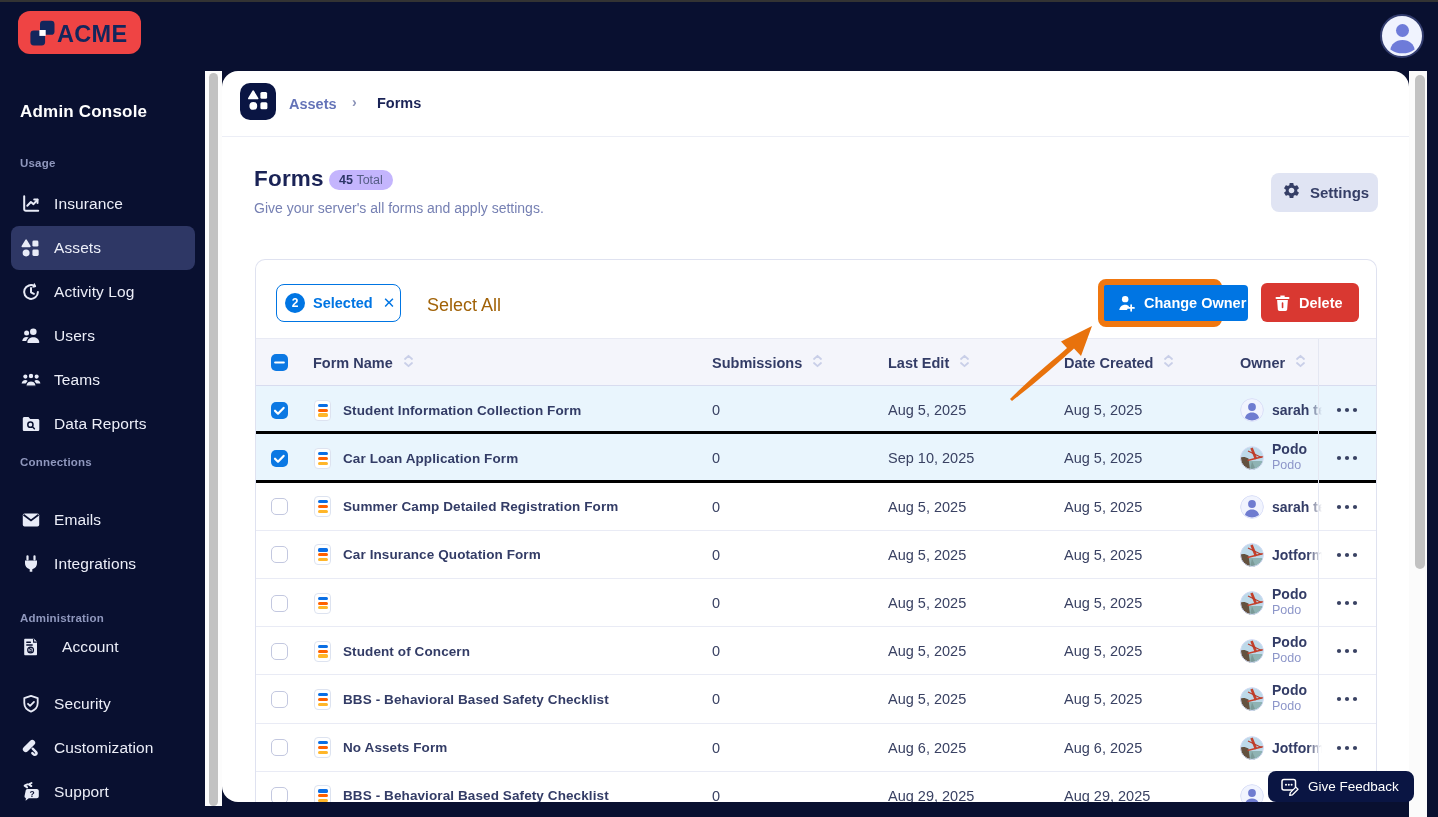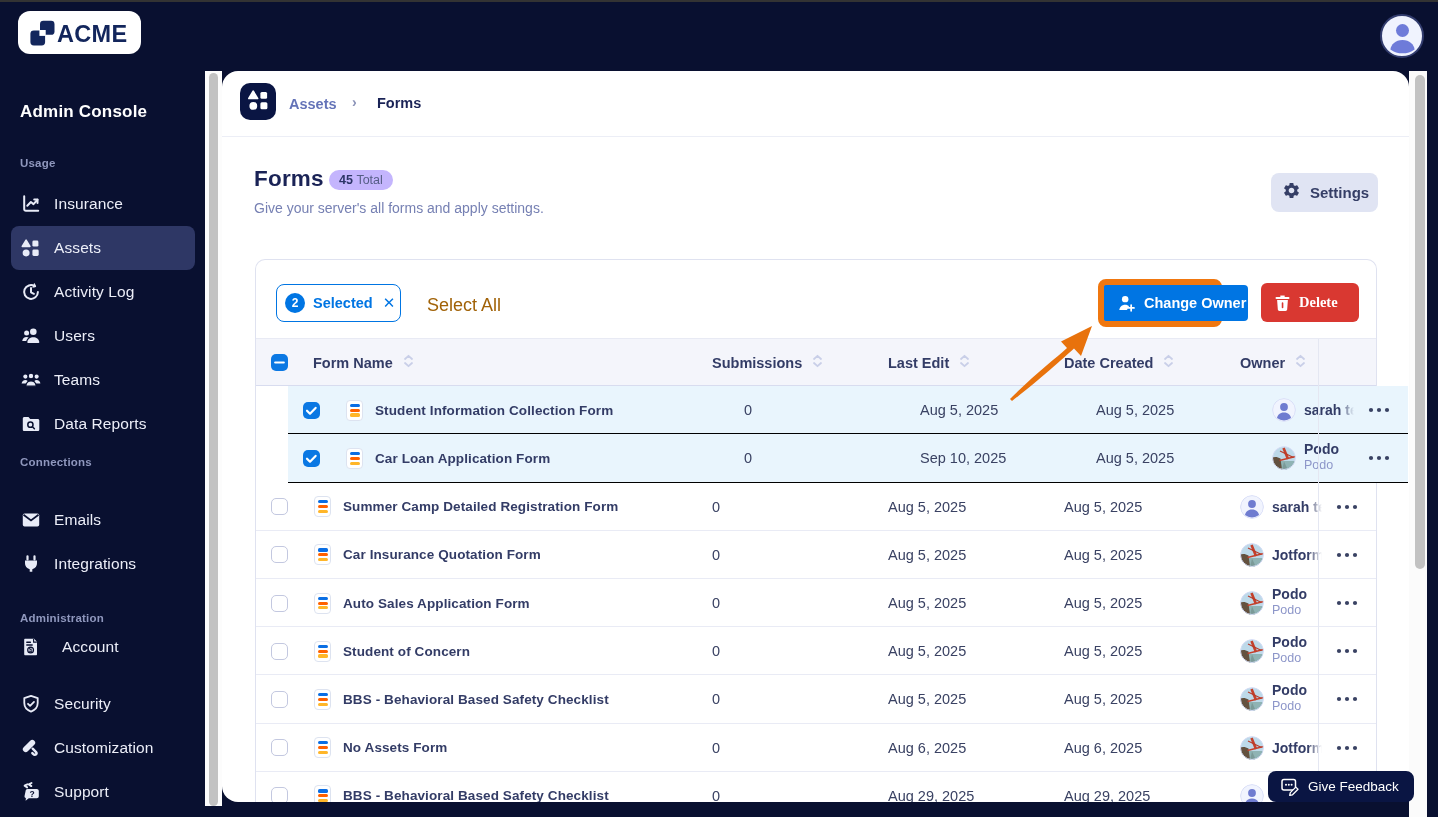--- a/index.html
+++ b/index.html
@@ -1,20 +1,20 @@
 <!DOCTYPE html>
 <html><head>
 <meta charset="utf-8">
 <style>
 * { margin:0; padding:0; box-sizing:border-box; }
 html,body { width:1438px; height:817px; overflow:hidden; font-family:"Liberation Sans", sans-serif; }
 body { background:#091030; position:relative; }
 #topstrip { position:absolute; left:0; top:0; width:1438px; height:2px; background:#333333; z-index:50; }
 
-#logo { position:absolute; left:18px; top:11px; width:123px; height:43px; background:#ffffff; border-radius:12px; }
+#logo { position:absolute; left:18px; top:11px; width:123px; height:43px; background:#ef4444; border-radius:12px; }
 #admintitle { position:absolute; left:20px; top:102px; font-size:17px; font-weight:bold; color:#ffffff; letter-spacing:0.2px; }
 .seclabel { position:absolute; left:20px; font-size:11.5px; font-weight:bold; color:#8f97bd; letter-spacing:0.2px; }
 .mitem { position:absolute; left:11px; width:184px; height:44px; border-radius:8px; display:flex; align-items:center; }
 .mitem.sel { background:#2e3765; }
 .mitem .mic { width:20px; height:20px; margin-left:10px; flex:none; display:flex; align-items:center; justify-content:center;}
 .mitem .mtx { margin-left:13px; font-size:15.5px; color:#eceef8; letter-spacing:0.1px; }
 
 #avatar { position:absolute; left:1380px; top:14px; width:44px; height:44px; border-radius:50%; background:#f0f3fe; border:2px solid #323c6e; overflow:hidden; }
 
 #ltrack { position:absolute; left:205px; top:71px; width:17px; height:735px; background:#fcfcfc; }
@@ -39,28 +39,28 @@
 
 #chip { position:absolute; left:20px; top:24px; height:38px; width:125px; border:1px solid #0075e3; border-radius:8px; background:#fff; display:flex; align-items:center; }
 #chip .num { width:20px; height:20px; margin-left:8px; background:#0075e3; color:#fff; border-radius:50%; font-size:12px; font-weight:bold; text-align:center; line-height:20px; }
 #chip .stx { margin-left:8px; font-size:14.5px; font-weight:bold; color:#0075e3; }
 #chip .x { margin-left:10px; font-size:15px; color:#0075e3; }
 #selectall { position:absolute; left:171px; top:35px; font-size:18px; font-weight:normal; color:#a16207; }
 #cobox { position:absolute; left:842px; top:19px; width:124px; height:48px; border:6px solid #f0770f; border-radius:8px; background:#0075e3; }
 #cobtn { position:absolute; left:0px; top:0px; width:144px; height:36px; background:#0075e3; border-radius:4px; display:flex; align-items:center; color:#fff; }
 #cobtn .tx { margin-left:8px; font-size:14.5px; font-weight:bold; }
 #delbtn { position:absolute; left:1005px; top:23px; width:98px; height:39px; background:#d93831; border-radius:6px; display:flex; align-items:center; color:#fff; }
-#delbtn .tx { margin-left:8px; font-size:14.5px; font-weight:bold;font-family:Liberation Serif, serif; }
+#delbtn .tx { margin-left:8px; font-size:14.5px; font-weight:bold; }
 
 #thead { position:absolute; left:0; top:77.5px; width:1120px; height:48.2px; background:#f4f5fb; border-top:1px solid #e8eaf4; border-bottom:1px solid #d8dcef; }
 .hcell { position:absolute; top:0; height:48px; display:flex; align-items:center; font-size:14.5px; font-weight:bold; color:#333c66; }
 .sort { margin-left:9px; }
 
 .trow { position:absolute; left:0; width:1120px; height:48.2px; border-bottom:1px solid #e9ebf5; background:#fff; }
-.trow.sel { background:#e9f5fd; border-bottom:1px solid #000000;margin-left:32px; }
+.trow.sel { background:#e9f5fd; border-bottom:3px solid #000000; }
 .cb { position:absolute; left:15px; top:15.5px; width:17px; height:17px; border-radius:5px; border:1.5px solid #c3c8e0; background:#fff; }
 .cb.on { border:none; background:#0b78e3; }
 .ficon { position:absolute; left:58px; top:13.5px; width:17px; height:21px; background:#fff; border:1px solid #dde3f0; border-radius:4px; }
 .ficon i { position:absolute; left:2.5px; width:10px; height:3.2px; border-radius:1.6px; display:block; }
 .ficon .b1 { top:3.2px; background:#0a6ee4; }
 .ficon .b2 { top:8px; background:#ff6100; }
 .ficon .b3 { top:12.8px; background:#ffb629; }
 .fname { position:absolute; left:87px; top:0; height:48px; display:flex; align-items:center; font-size:13.5px; font-weight:bold; color:#333c66; letter-spacing:0.1px;}
 .c0 { position:absolute; left:456px; top:0; height:48px; display:flex; align-items:center; font-size:14.5px; color:#3a4263; }
 .cle { position:absolute; left:632px; top:0; height:48px; display:flex; align-items:center; font-size:14.5px; color:#3a4263; }
@@ -426,21 +426,20 @@
             </svg>
           </div>
         </div>
 <div class="trow" style="top:319.0px;">
           <div class="cb"></div>
           <div class="ficon">
             <i class="b1"></i>
             <i class="b2"></i>
             <i class="b3"></i>
           </div>
-          <div class="fname">Auto Sales Application Form</div>
           <div class="c0">0</div>
           <div class="cle">Aug 5, 2025</div>
           <div class="cdc">Aug 5, 2025</div>
           <div class="cav"><svg width="24" height="24" viewBox="0 0 24 24">
               <defs>
                 <clipPath id="cp3">
                   <circle cx="12" cy="12" r="11.5"></circle>
                 </clipPath>
               </defs>
               <g clip-path="url(#cp3)">

